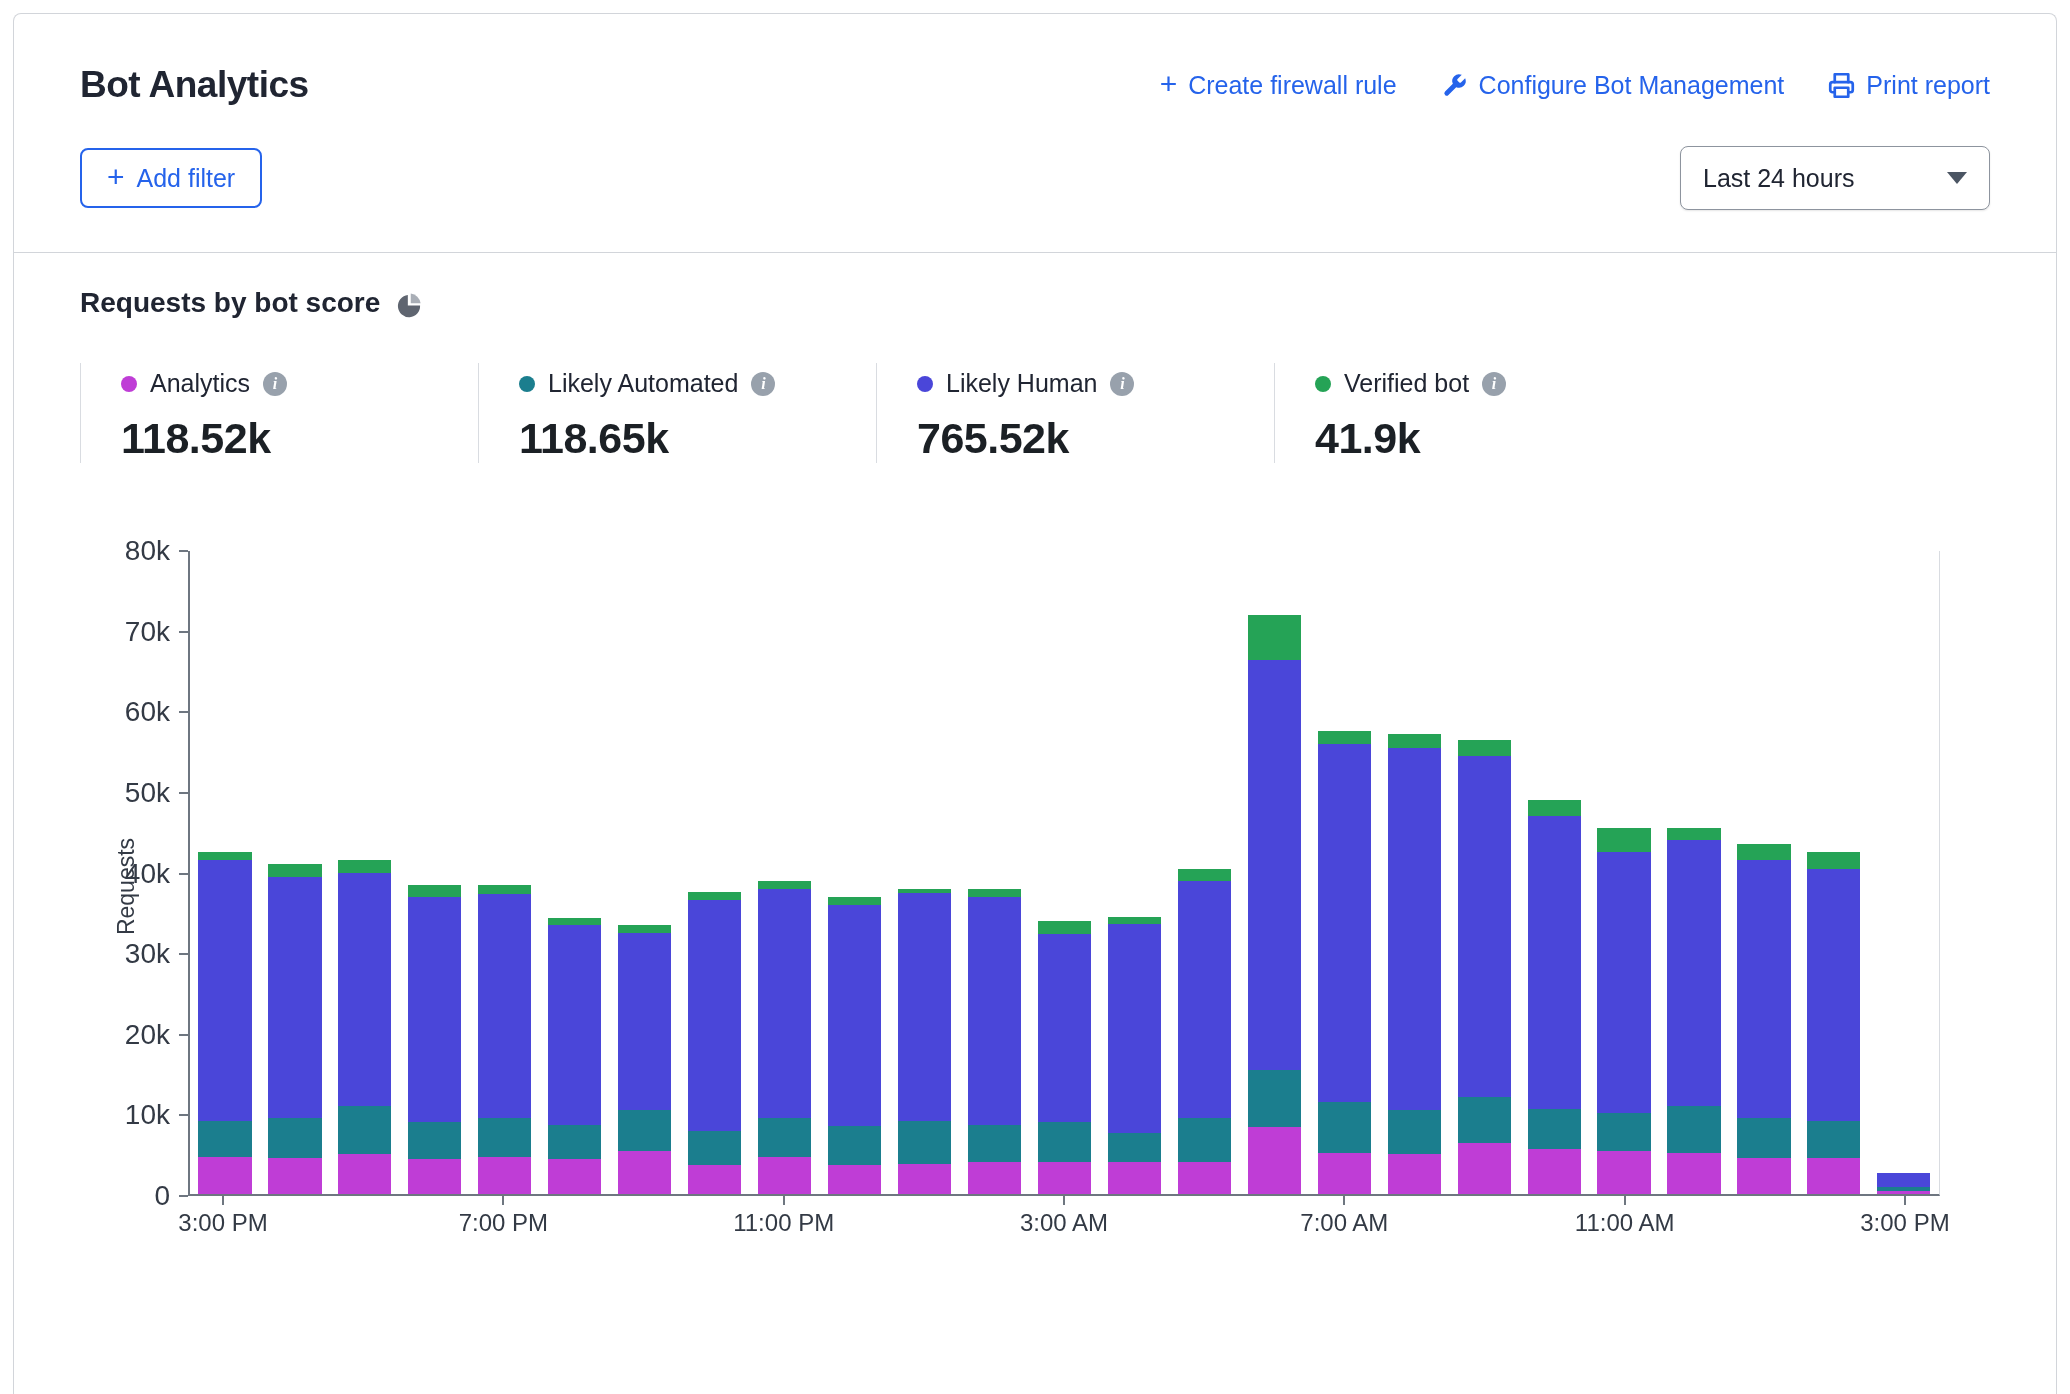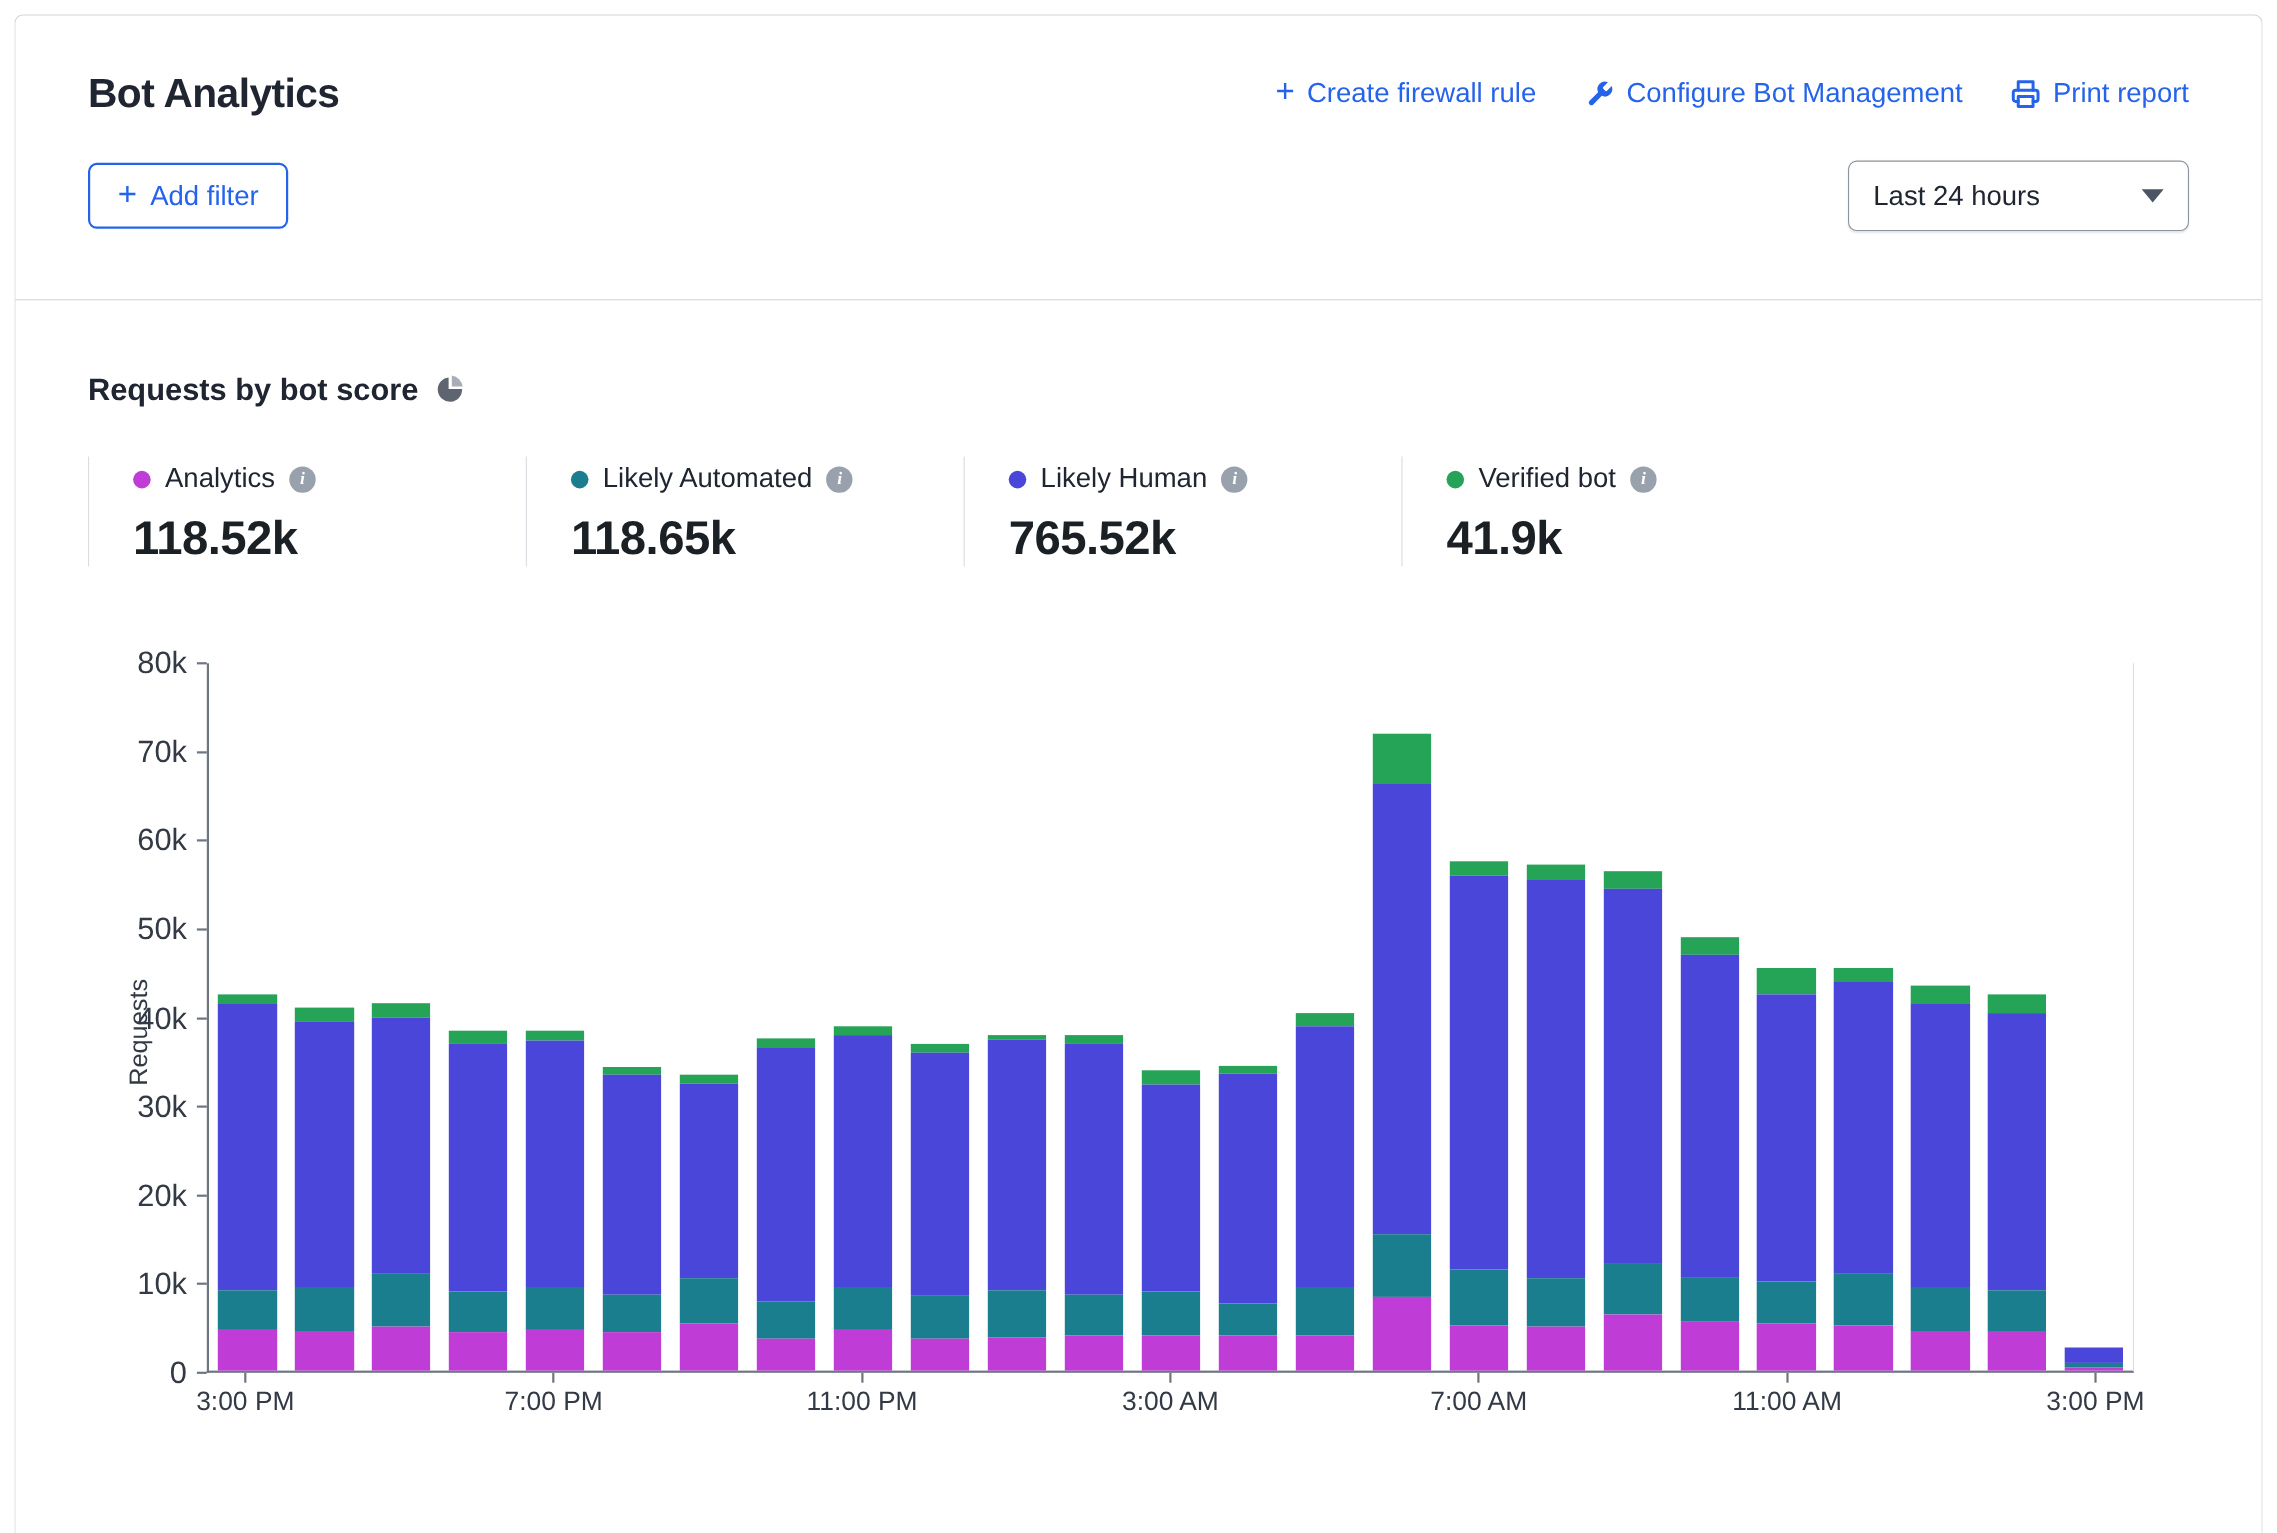--- a/index.html
+++ b/index.html
@@ -9,21 +9,21 @@
   .card {
     margin: 13px 13px 0;
     border: 1px solid #d2d5da;
     border-bottom: none;
     border-radius: 8px 8px 0 0;
     background: #fff;
     min-height: 1381px;
   }
 
   
-  .header { padding: 50px 66px 62px; border-bottom: 1px solid #d2d5da; }
+  .header { padding: 50px 66px 42px; border-bottom: 1px solid #d2d5da; }
   .header-top { display: flex; justify-content: space-between; align-items: center; }
   .page-title { font-size: 37px; font-weight: 700; color: #202532; letter-spacing: -0.5px; }
   .header-actions { display: flex; align-items: center; gap: 44px; }
   .action-link { display: flex; align-items: center; gap: 11px; color: #2563eb; font-size: 25px; cursor: pointer; text-decoration: none; }
   .plus-glyph { font-size: 30px; font-weight: 400; line-height: 1; position: relative; top: -1px; }
   .filter-row { display: flex; justify-content: space-between; align-items: center; margin-top: 40px; }
   .add-filter-btn {
     display: flex; align-items: center; gap: 12px;
     border: 2px solid #2563eb; border-radius: 8px; background: #fff;
     color: #2563eb; font-size: 25px; font-family: "Liberation Sans", sans-serif;
@@ -32,21 +32,21 @@
   .time-range {
     width: 310px; height: 64px; border: 1px solid #8d949e; border-radius: 8px;
     background: #fff; box-shadow: 0 1px 2px rgba(0,0,0,.10);
     display: flex; align-items: center; justify-content: space-between;
     padding: 0 22px; font-size: 25px; color: #202532; cursor: pointer; gap: 45px;
   }
   .chevron-down { width: 0; height: 0; border-left: 10px solid transparent; border-right: 10px solid transparent; border-top: 12px solid #4b5563; }
 
   
   .content { padding: 0 66px; }
-  .section-title-row { display: flex; align-items: flex-start; gap: 15px; margin-top: 66px; }
+  .section-title-row { display: flex; align-items: flex-end; gap: 15px; margin-top: 34px; }
   .section-title { font-size: 28px; font-weight: 700; color: #202532; }
 
   .stats-row { display: flex; margin-top: 44px; }
   .stat { padding-top: 6px; }
   .stat-total { width: 358px; }
   .stat-series { width: 398px; border-left: 1px solid #d9dce1; padding-left: 40px; }
   .stat-label-row { display: flex; align-items: center; gap: 13px; font-size: 25px; color: #202532; }
   .dot { width: 16px; height: 16px; border-radius: 50%; flex: 0 0 auto; }
   .info-icon {
     width: 24px; height: 24px; border-radius: 50%; background: #98a1ac;

